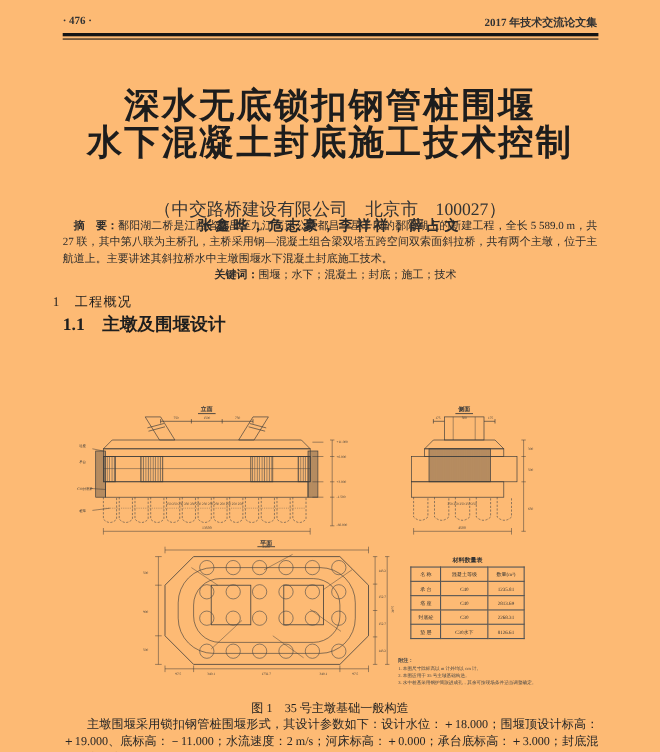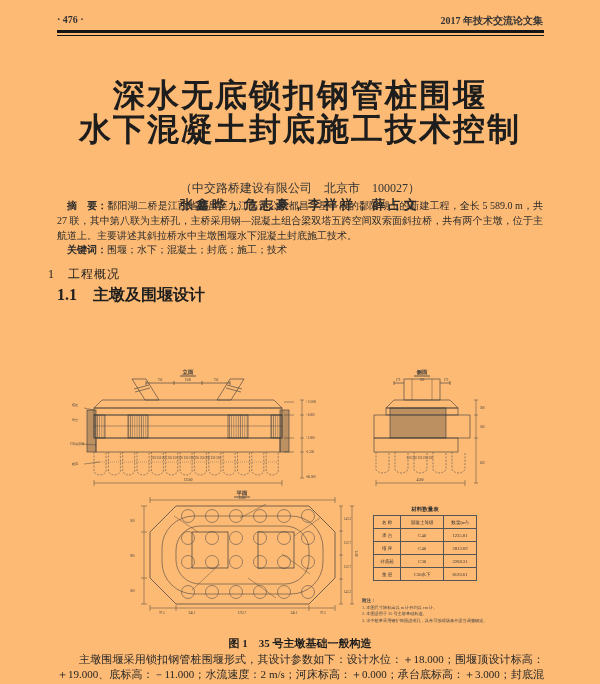--- a/index.html
+++ b/index.html
@@ -17,26 +17,26 @@
   .hdr{position:absolute;top:14px;left:57px;width:486px;display:flex;justify-content:space-between;
        font-size:10px;font-weight:bold;color:#333;}
   .hdr-rule{position:absolute;top:30px;left:57px;width:487px;height:2px;
        border-top:3px solid #151515;border-bottom:1px solid #151515;}
   
   .title{position:absolute;top:78px;left:0;width:600px;text-align:center;
        font-size:32px;font-weight:bold;letter-spacing:2px;line-height:34px;color:#1d1d1d;}
   .authors{position:absolute;top:156px;left:0;width:600px;text-align:center;
        font-size:13px;font-weight:bold;letter-spacing:3px;color:#2b2b2b;margin-top:40px;}
   .affil{position:absolute;top:180px;left:0;width:600px;text-align:center;
-       font-size:12px;color:#333;}
+       font-size:16px;color:#333;}
   
   .abs{position:absolute;top:198px;left:57px;width:486px;
        font-size:10px;line-height:15px;text-align:justify;color:#2b2b2b;}
   .abs .lbl{font-weight:bold;}
-  .kw{position:absolute;top:243px;left:57px;width:486px;font-size:10px;color:#2b2b2b;}
+  .kw{position:absolute;top:243px;left:57px;width:486px;font-size:10px;color:#2b2b2b;text-align:center;}
   .kw .lbl{font-weight:bold;}
   .kw-indent{display:inline-block;width:10px;}
   
   .h1x{position:absolute;top:266px;left:48px;font-size:12px;font-weight:normal;color:#1e1e1e;letter-spacing:1px;}
   .h2x{position:absolute;top:285px;left:57px;font-size:16px;font-weight:bold;color:#1e1e1e;}
   .para1{position:absolute;top:302px;left:57px;width:487px;
        font-size:11px;line-height:15.4px;text-align:justify;text-indent:2em;color:#262626;}
   
   .fig{position:absolute;top:366px;left:70px;width:465px;height:266px;}
   .fig svg{position:absolute;top:0;left:0;}
@@ -47,21 +47,21 @@
   .mat-title{position:absolute;top:140px;left:300px;width:110px;text-align:center;
        font-size:5.5px;font-weight:bold;color:#333;}
   .mat-table{position:absolute;top:149px;left:303px;width:104px;border-collapse:collapse;
        font-size:4.6px;color:#333;}
   .mat-table td,.mat-table th{border:0.5px solid #555;padding:2px 1px;text-align:center;font-weight:normal;height:8px;}
   .notes{position:absolute;top:232px;left:292px;width:235px;font-size:4.2px;line-height:6.5px;color:#444;}
   .notes .nlbl{font-weight:bold;font-size:4.6px;}
   .unit{position:absolute;top:249px;left:260px;width:150px;text-align:right;
        font-size:9px;color:#333;}
   .caption{position:absolute;top:636px;left:0;width:600px;text-align:center;
-       font-size:11px;font-weight:bold;color:#1e1e1e;}
+       font-size:11px;font-weight:normal;color:#1e1e1e;}
   .para2{position:absolute;top:652px;left:57px;width:487px;
        font-size:11px;line-height:15.4px;text-align:justify;text-indent:2em;color:#262626;}
 </style>
 </head>
 <body>
 
 <div class="page">
 
   <div class="hdr">
     <span>· 476 ·</span>

